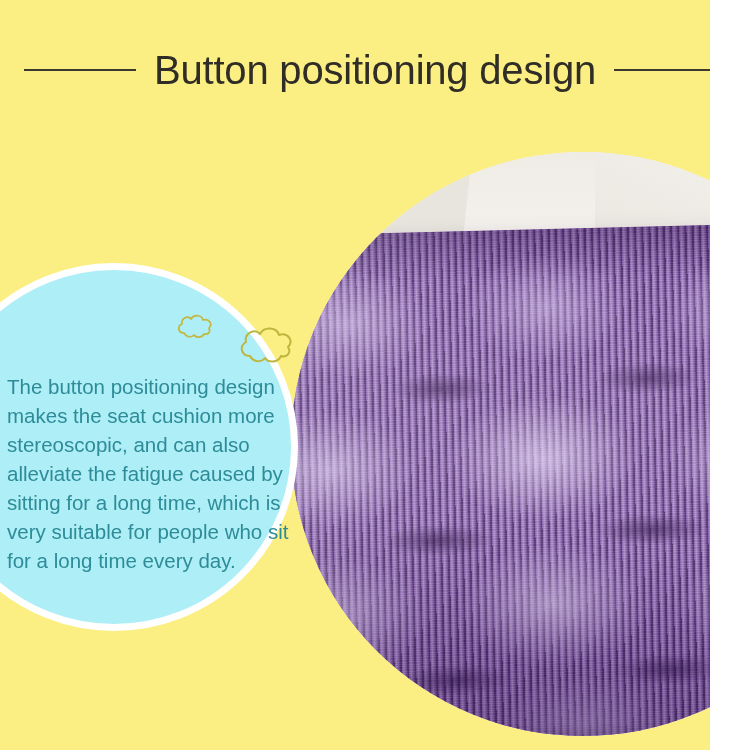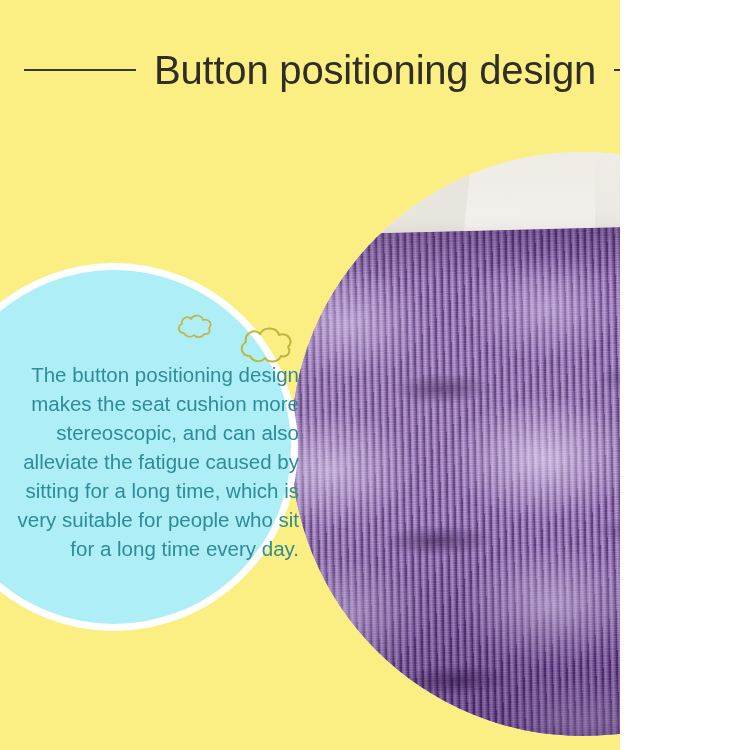--- a/index.html
+++ b/index.html
@@ -3,21 +3,21 @@
 <meta charset="utf-8">
 <title>Button positioning design</title>
 <style>
   html, body {
     margin: 0;
     padding: 0;
     background: #ffffff;
   }
   #page {
     position: relative;
-    width: 620px;
+    width: 710px;
     height: 750px;
     overflow: hidden;
     background: #fbef83;
     font-family: "Liberation Sans", sans-serif;
   }
 
   
   #header {
     position: absolute;
     left: 0;
@@ -208,23 +208,23 @@
     width: 368px;
     height: 368px;
     border-radius: 50%;
     background: #aeeef6;
     border: 7px solid #ffffff;
     box-sizing: border-box;
   }
   #info-text {
     position: absolute;
     left: 70px;
-    top: 90px;
+    top: 102px;
     width: 292px;
-    text-align: right;
+    text-align: left;
     color: #2d8c98;
     font-size: 20.5px;
     line-height: 29px;
     white-space: pre-line;
   }
   
   .cloud {
     position: absolute;
   }
   #cloud-small { left: 238px; top: 43px; }

